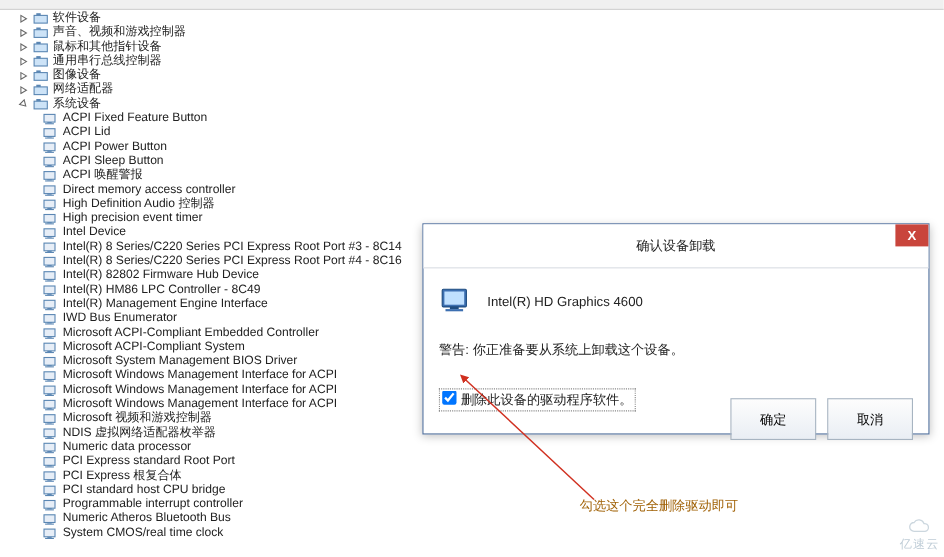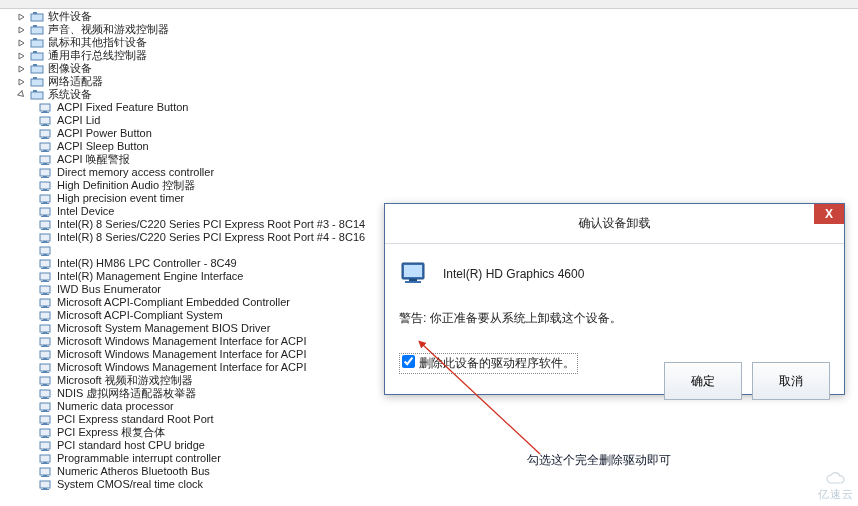--- a/index.html
+++ b/index.html
@@ -136,21 +136,21 @@
   .annot-line {
     position: absolute;
     top: 340px;
     left: 418px;
     pointer-events: none;
   }
   .annot-text {
     position: absolute;
     top: 452px;
     left: 527px;
-    color: #0f172a;
+    color: #a16207;
     font-size: 12px;
   }
   .watermark {
     position: absolute;
     right: 4px;
     bottom: 4px;
     font-size: 11px;
     letter-spacing: 1px;
     opacity: 0.55;
     color: #8aa3b5;
@@ -376,20 +376,21 @@
     <span class="tree-label">Intel(R) 8 Series/C220 Series PCI Express Root Port #4 - 8C16</span>
   </div>
     <div class="tree-row indent-1">
     <span class="tree-icon">
     <svg width="14" height="12" viewBox="0 0 14 12">
           <rect x="1" y="2" width="10" height="7" fill="#e7eef7" stroke="#5a86b3"></rect>
           <rect x="4" y="9" width="4" height="1" fill="#5a86b3"></rect>
           <rect x="2" y="10" width="8" height="1" fill="#5a86b3"></rect>
         </svg>
   </span>
+    <span class="tree-label">Intel(R) 82802 Firmware Hub Device</span>
   </div>
     <div class="tree-row indent-1">
     <span class="tree-icon">
     <svg width="14" height="12" viewBox="0 0 14 12">
           <rect x="1" y="2" width="10" height="7" fill="#e7eef7" stroke="#5a86b3"></rect>
           <rect x="4" y="9" width="4" height="1" fill="#5a86b3"></rect>
           <rect x="2" y="10" width="8" height="1" fill="#5a86b3"></rect>
         </svg>
   </span>
     <span class="tree-label">Intel(R) HM86 LPC Controller - 8C49</span>

